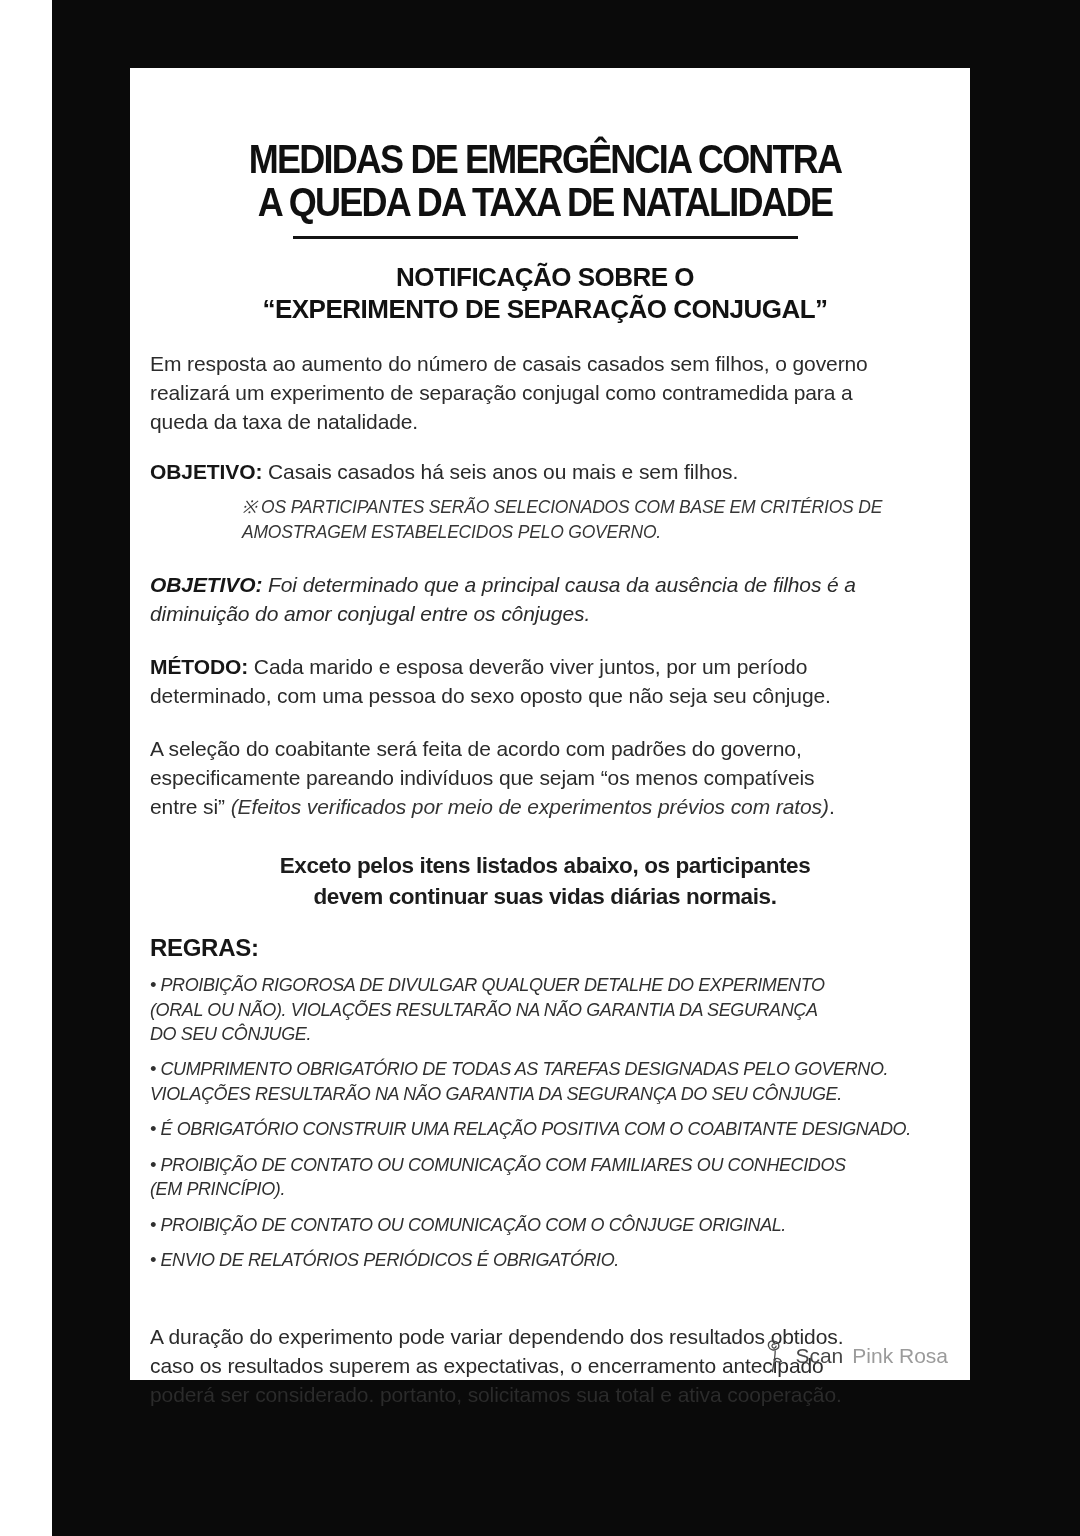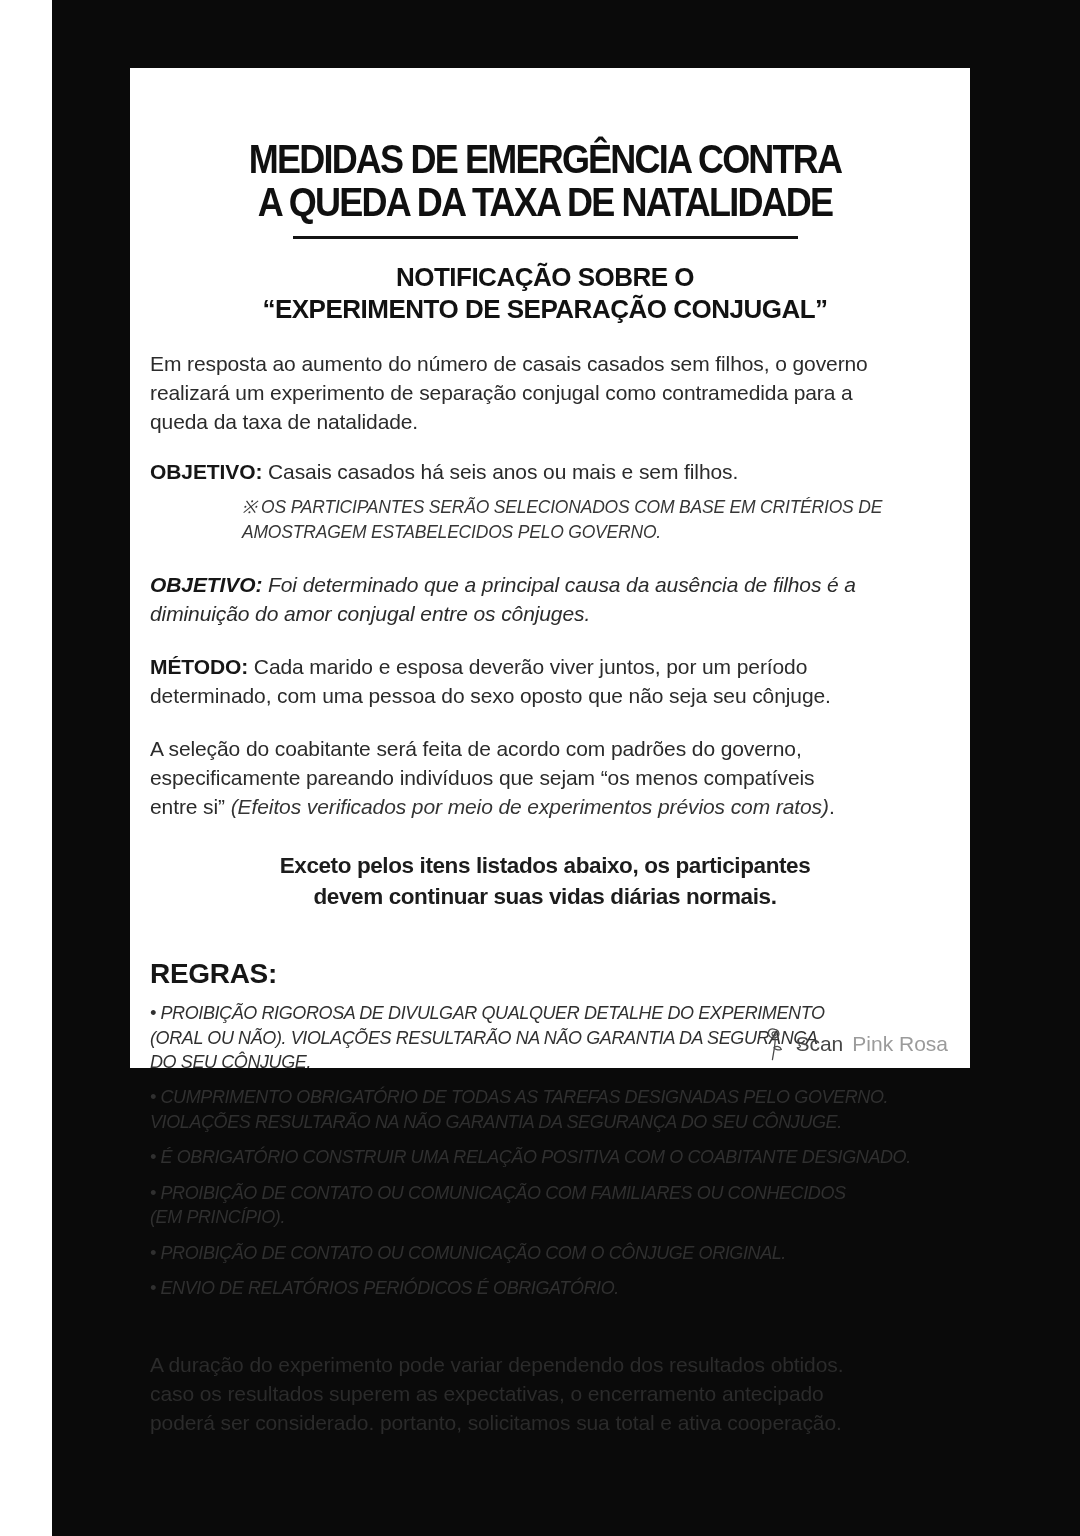--- a/index.html
+++ b/index.html
@@ -5,21 +5,21 @@
   html,body{margin:0;padding:0;}
   body{
     width:1080px;height:1536px;position:relative;background:#ffffff;
     font-family:"Liberation Sans", sans-serif;overflow:hidden;
   }
   .black-frame{
     position:absolute;left:52px;top:0;width:1028px;height:1536px;
     background:#0a0a0a;
   }
   .notice-page{
-    position:absolute;left:130px;top:68px;width:840px;height:1000px;
+    position:absolute;left:130px;top:68px;width:840px;height:1312px;
     background:#ffffff;color:#262626;box-sizing:border-box;
     padding:0 30px 0 20px;
   }
   .title-block{margin-top:70px;text-align:center;color:#101010;}
   .title-line{
     font-size:40px;font-weight:bold;line-height:1.07;letter-spacing:-2px;
     transform:scaleX(0.9);transform-origin:50% 50%;white-space:nowrap;
   }
   .divider{width:505px;border-top:3px solid #141414;margin:12px auto 0;}
   .subtitle-block{margin-top:22px;text-align:center;color:#121212;}
@@ -36,21 +36,21 @@
     white-space:pre-line;color:#363636;letter-spacing:-0.2px;
   }
   .p-objective{margin-top:26px;font-style:italic;}
   .p-method{margin-top:24px;}
   .p-selection{margin-top:24px;}
   .italic-note{font-style:italic;color:#343434;}
   .exception{
     margin:28px auto 0;text-align:center;font-weight:bold;font-size:22.5px;
     line-height:1.38;white-space:pre-line;color:#1c1c1c;letter-spacing:-0.4px;
   }
-  .rules-label{margin-top:46px;font-weight:bold;font-size:28px;color:#161616;letter-spacing:-0.3px;}
+  .rules-label{margin-top:22px;font-weight:bold;font-size:24px;color:#161616;letter-spacing:-0.3px;}
   .rules-list{list-style:none;margin:6px 0 0;padding:0;}
   .rule-item{
     font-style:italic;font-size:18px;line-height:1.36;letter-spacing:-0.4px;
     white-space:pre-line;color:#303030;margin-top:11px;
   }
   .p-duration{margin-top:50px;}
   .scan-credit{
     position:absolute;right:22px;bottom:6px;display:flex;align-items:center;gap:9px;
     font-family:Liberation Sans, sans-serif;font-size:21px;
   }

